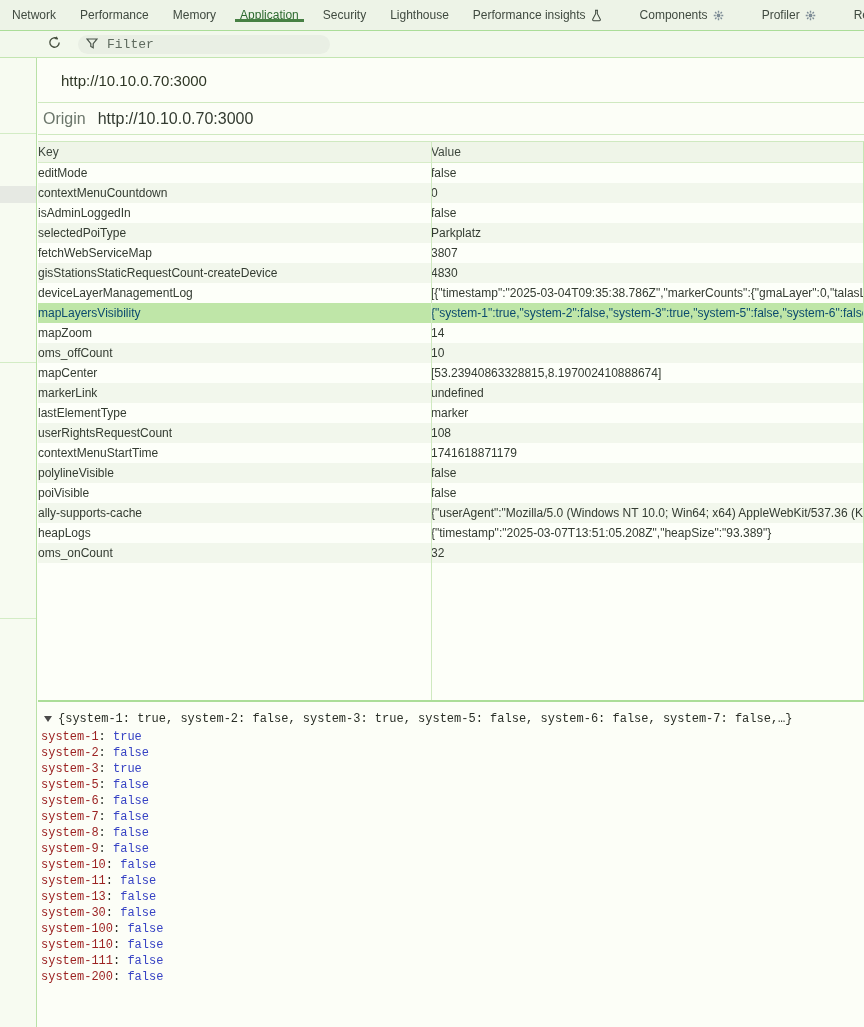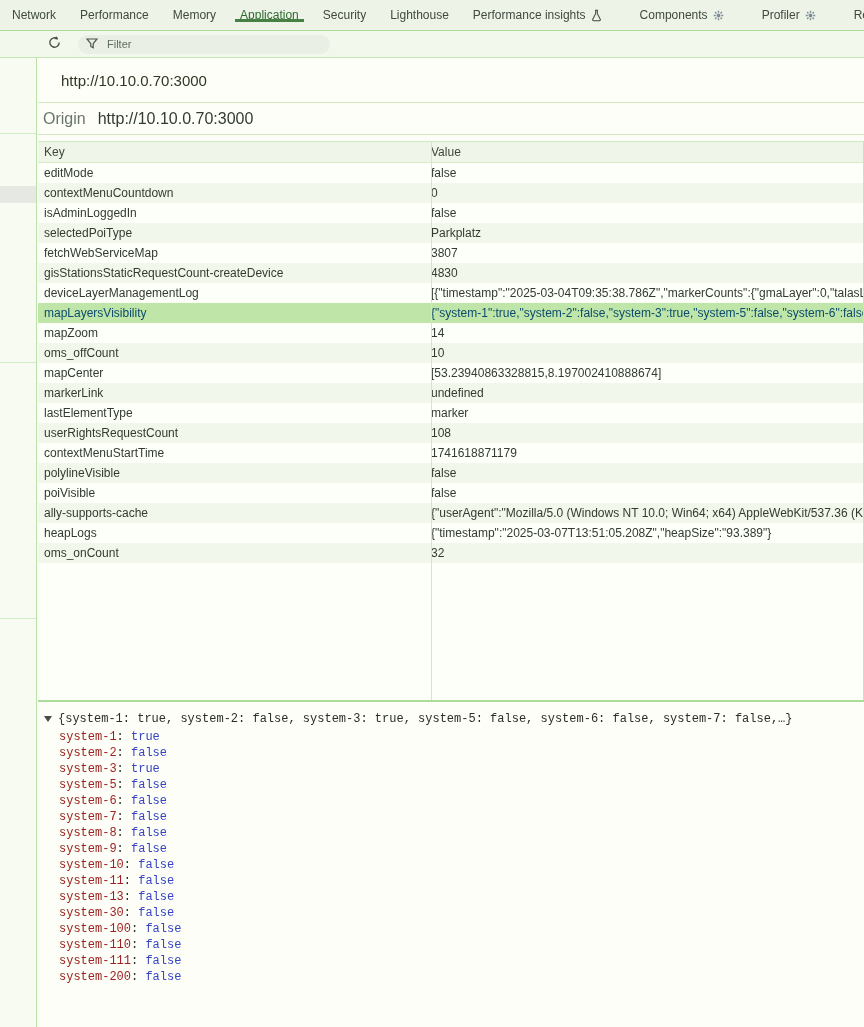--- a/index.html
+++ b/index.html
@@ -25,22 +25,22 @@
                        background:var(--accent)}
   .tab .ticon{display:inline-flex;align-items:center}
 
   
   .toolbar{position:absolute;top:31px;left:0;right:0;height:27px;background:var(--toolbar-bg);
            border-bottom:1px solid #c3e5b1;display:flex;align-items:center}
   .refresh-btn{margin-left:44px;width:20px;height:20px;display:flex;align-items:center;
                justify-content:center;cursor:pointer}
   .filter-pill{margin-left:14px;width:252px;height:19px;background:#e9efe4;border-radius:10px;
                display:flex;align-items:center;padding:0 8px;gap:7px}
-  .filter-pill input{border:none;outline:none;background:transparent;font-size:11px;
-                     color:var(--text);width:200px;font-family:Liberation Sans, sans-serif}
+  .filter-pill input{border:none;outline:none;background:transparent;font-size:13px;
+                     color:var(--text);width:200px;font-family:Liberation Mono, monospace}
   .filter-pill input::placeholder{color:#5f6b5f;opacity:1}
 
   
   .sidebar{position:absolute;top:58px;left:0;width:37px;bottom:0;background:#f7fbf1;
            border-right:1px solid #b9e1a7}
   .sidebar .sep{position:absolute;left:0;right:0;height:1px;background:#d3ecc5}
   .sidebar .sel-band{position:absolute;left:0;right:0;top:128px;height:17px;
                      background:var(--sidebar-selection)}
 
   
@@ -56,33 +56,33 @@
   .grid{position:absolute;top:83px;left:0;right:0;height:559px;background:#fdfff9;
         border-top:1px solid var(--border-green);border-right:1px solid #c6e6b4;
         font-size:12px;overflow:hidden}
   .col-divider{position:absolute;left:393px;top:0;bottom:0;width:1px;background:var(--border-green);z-index:5}
   .grid-header{display:flex;height:21px;line-height:20px;background:var(--header-bg);
                border-bottom:1px solid #d7ecc8;color:#3d473d}
   .grid-row{display:flex;height:20px;line-height:20px;cursor:default}
   .grid-body .grid-row:nth-child(even){background:var(--stripe-bg)}
   .grid-body .grid-row.selected{background:var(--selection-row);color:#0c4a6e}
   .cell{white-space:nowrap;overflow:hidden}
-  .cell.key{width:393px;flex:none;padding:0 6px}
+  .cell.key{width:393px;flex:none;padding:0 0}
   .cell.value{flex:1;padding:0 0}
 
   
   .preview{position:absolute;left:0;right:0;top:642px;bottom:0;background:var(--page-bg);
            border-top:2px solid var(--border-strong);
            font-family:Liberation Mono, monospace;font-size:12px;color:#2a2f27;overflow:hidden}
   .preview-root{display:flex;align-items:center;gap:6px;padding-left:6px;margin-top:9px;
                 height:16px;line-height:16px;cursor:default;white-space:nowrap}
   .tri{width:0;height:0;border-left:4px solid transparent;border-right:4px solid transparent;
        border-top:6px solid #4a4a4a;flex:none}
   .preview-entries{margin-top:2px}
-  .preview-entry{padding-left:21px;height:16px;line-height:16px;white-space:nowrap;cursor:default}
+  .preview-entry{padding-left:3px;height:16px;line-height:16px;white-space:nowrap;cursor:default}
   .k{color:var(--preview-key)}
   .v{color:var(--preview-value)}
 </style>
 </head>
 <body>
 
 <div class="tabbar" id="tabbar">
     <div class="tab">
     <span class="tab-label">Network</span>
   </div>

